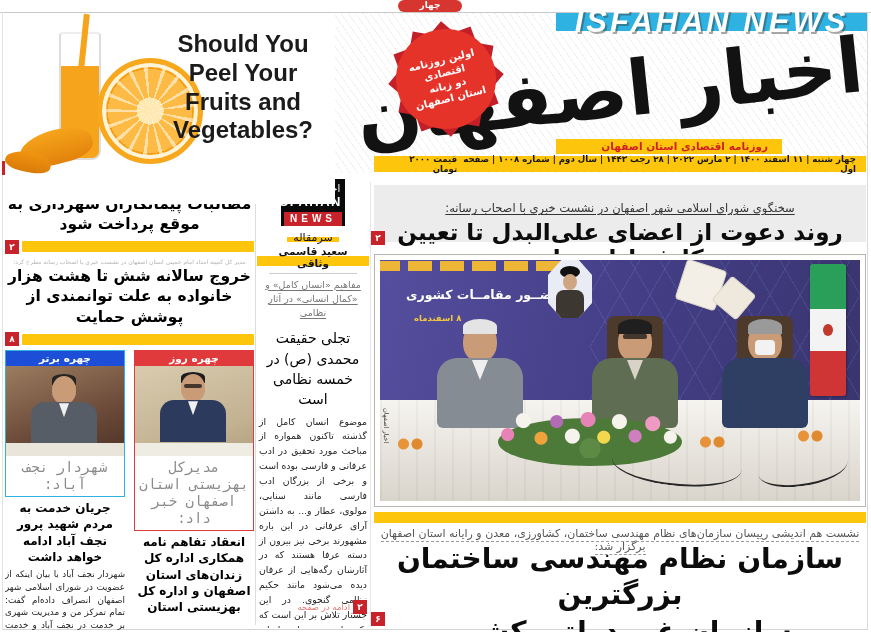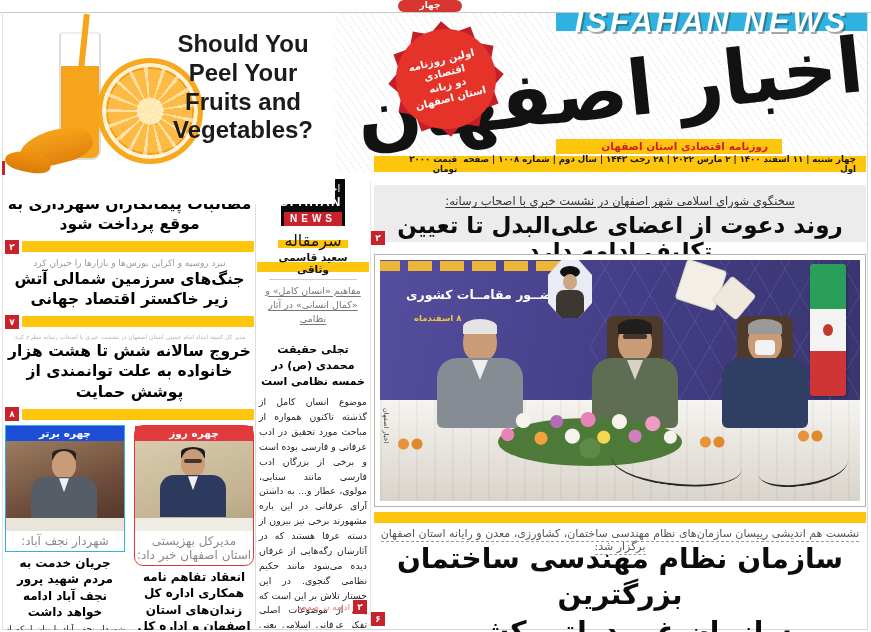--- a/index.html
+++ b/index.html
@@ -36,21 +36,21 @@
                text-align:center;color:#1b1b1b;}
   .glass{border:2px solid #ddd;border-top-color:#eee;border-radius:4px 4px 9px 9px;
          background:linear-gradient(#fff 0 26%, #f7a41d 26% 100%);box-sizing:border-box;}
   .orange{border-radius:50%;border:5px solid #f7a81c;box-sizing:border-box;
       background:
         repeating-conic-gradient(rgba(255,255,255,0) 0 16deg, rgba(255,248,230,.6) 16deg 21deg),
         radial-gradient(circle,#ffe8b0 0 20%, #fdbb45 20% 62%, #f69d10 62% 100%);
       box-shadow:inset 0 0 0 4px #fff3d8;}
   .peel{background:linear-gradient(#f6a41b,#e2820c);border-radius:60% 55% 45% 50%;}
   
-  .leadblock{background:#ececec;text-align:center;box-sizing:border-box;padding-top:9px;}
+  .leadblock{background:#ececec;text-align:center;box-sizing:border-box;padding-top:16px;}
   .lead-kicker{font-size:11.5px;color:#333;text-decoration:underline;text-underline-offset:2px;}
   .lead-headline{font-size:23px;font-weight:bold;color:#0c0c0c;margin-top:4px;letter-spacing:-.3px;}
   
   .photoframe{border:1px solid #b8b4ad;background:#fff;padding:5px;box-sizing:border-box;}
   .photo{position:relative;width:100%;height:100%;overflow:hidden;background:#ebe7e0;}
   .backdrop{position:absolute;left:0;top:0;right:0;height:140px;
       background:linear-gradient(100deg,#554e9e 0%,#433d85 55%,#3a356f 100%);}
   .gridlines{position:absolute;left:210px;top:0;width:270px;height:140px;opacity:.8;
       background:
         repeating-linear-gradient(60deg, rgba(150,195,255,.16) 0 1px, transparent 1px 26px),
@@ -112,37 +112,37 @@
   .faces{display:flex;gap:9px;margin-top:3px;text-align:center;}
   .face{flex:1;min-width:0;}
   .facecard{border:1px solid;background:#fff;}
   .facehead{height:15px;color:#fff;font-size:10.5px;font-weight:bold;line-height:15px;}
   .facephoto{position:relative;height:90px;overflow:hidden;}
   .papers{position:absolute;left:0;right:0;bottom:0;height:13px;background:#eae5da;}
   .pman-head{position:absolute;width:24px;height:28px;border-radius:50% 50% 45% 45%;background:#c99b77;}
   .pman-hair{position:absolute;width:24px;height:11px;border-radius:50% 50% 0 0;}
   .pman-body{position:absolute;width:66px;height:42px;border-radius:14px 14px 0 0;}
   .pman-shirt{position:absolute;width:10px;height:14px;background:#f0f0f0;clip-path:polygon(0 0,100% 0,50% 100%);}
-  .facecaption{font-size:12px;color:#8a8a8a;padding:3px 1px 3px;}
+  .facecaption{font-size:14px;color:#8a8a8a;padding:3px 1px 3px;font-family:Liberation Mono, monospace;}
   .facehl{font-size:12px;font-weight:bold;line-height:1.35;margin-top:3px;color:#000;}
   .facebody{font-size:8.8px;line-height:1.45;text-align:justify;color:#222;margin-top:3px;
             max-height:62px;overflow:hidden;}
   
   .midcol{text-align:center;overflow:hidden;}
   .logobox{width:64px;margin:0 auto;background:#0a0a0a;padding:4px 3px 0;box-sizing:border-box;}
   .logobox .lscript{color:#fff;font-size:10px;line-height:1.1;}
   .logobox .len1{color:#fff;font-family:"Liberation Sans",sans-serif;font-weight:bold;font-size:13px;letter-spacing:1.5px;line-height:1.2;}
   .logobox .len2{background:#c8232b;color:#fff;font-family:"Liberation Sans",sans-serif;font-weight:bold;
                  font-size:10px;letter-spacing:4px;padding:1px 0 2px;margin-top:2px;}
   .yellowhl{display:inline-block;background:linear-gradient(transparent 45%, #fdc50b 45% 88%, transparent 88%);padding:0 6px;}
-  .seclabel{font-size:16px;margin-top:5px;color:#111;}
+  .seclabel{font-size:11px;margin-top:5px;color:#111;}
   .author{font-size:10.5px;font-weight:bold;margin-top:1px;color:#111;}
   .midrule{border:none;border-top:1px solid #ccc;margin:4px 12px;}
   .ed-kicker{font-size:9.5px;color:#777;text-decoration:underline;text-underline-offset:2px;line-height:1.5;margin-top:3px;padding:0 2px;}
-  .ed-headline{font-size:11px;font-weight:bold;line-height:1.45;margin-top:16px;color:#000;}
+  .ed-headline{font-size:14px;font-weight:normal;line-height:1.45;margin-top:8px;color:#000;}
   .ed-body{margin-top:5px;font-size:9.3px;line-height:1.6;text-align:justify;color:#1c1c1c;padding:0 2px;
            max-height:298px;overflow:hidden;}
   .continue{position:absolute;bottom:14px;right:2px;display:flex;align-items:center;gap:3px;
             color:#e27a74;font-size:8.5px;}
   .toptab{background:#d6362f;border-radius:0 0 6px 6px;color:#fff;font-size:9px;font-weight:bold;
           text-align:center;line-height:10px;overflow:hidden;}
 </style>
 </head>
 <body>
 
@@ -279,28 +279,20 @@
 
     <div>
       <div class="item-kicker">عضو شورای اسلامی شهر اصفهان:</div>
       <div class="item-headline">مطالبات پیمانکاران شهرداری به موقع پرداخت شود</div>
       <div class="barrow" dir="ltr">
         <div class="badge">۲</div>
         <div class="bar"></div>
       </div>
     </div>
 
-    <div>
-      <div class="item-kicker" style="font-size:9px;">نبرد روسیه و اکراین بورس‌ها و بازارها را حیران کرد</div>
-      <div class="item-headline">جنگ‌های سرزمین شمالی آتش زیر خاکستر اقتصاد جهانی</div>
-      <div class="barrow" dir="ltr">
-        <div class="badge">۷</div>
-        <div class="bar"></div>
-      </div>
-    </div>
 
     <div>
       <div class="item-kicker tiny">مدیر کل کمیته امداد امام خمینی استان اصفهان در نشست خبری با اصحاب رسانه مطرح کرد:</div>
       <div class="item-headline">خروج سالانه شش تا هشت هزار خانواده به علت توانمندی از پوشش حمایت</div>
       <div class="barrow" dir="ltr">
         <div class="badge">۸</div>
         <div class="bar"></div>
       </div>
     </div>
 
@@ -317,21 +309,21 @@
             <div class="papers"></div>
           </div>
           <div class="facecaption">شهردار نجف آباد:</div>
         </div>
         <div class="facehl">جریان خدمت به مردم شهید پرور نجف آباد ادامه خواهد داشت</div>
         <div class="facebody">شهردار نجف آباد با بیان اینکه از عضویت در شورای اسلامی شهر اصفهان انصراف داده‌ام گفت: تمام تمرکز من و مدیریت شهری بر خدمت در نجف آباد و خدمت به مردم این شهر متمرکز شده است.</div>
 
       </div>
 
       <div class="face rtl">
-        <div class="facecard" style="border-color:#e03a3c;border-radius:9px;">
+        <div class="facecard" style="border-color:#e03a3c;">
           <div class="facehead" style="background:#e03a3c;">چهره روز</div>
           <div class="facephoto" style="background:linear-gradient(160deg,#d9cbae,#c2b292 70%,#b0a080);">
             <div class="pman-hair" style="left:46px;top:6px;background:#1d1d1d;"></div>
             <div class="pman-head" style="left:46px;top:8px;"></div>
             <div class="glasses" style="left:49px;top:18px;width:18px;height:4px;"></div>
             <div class="pman-body" style="left:25px;top:34px;background:#2c3a5e;"></div>
             <div class="pman-shirt" style="left:53px;top:35px;"></div>
             <div class="papers" style="background:#efece4;"></div>
           </div>
           <div class="facecaption">مدیرکل بهزیستی استان اصفهان خبر داد:</div>

